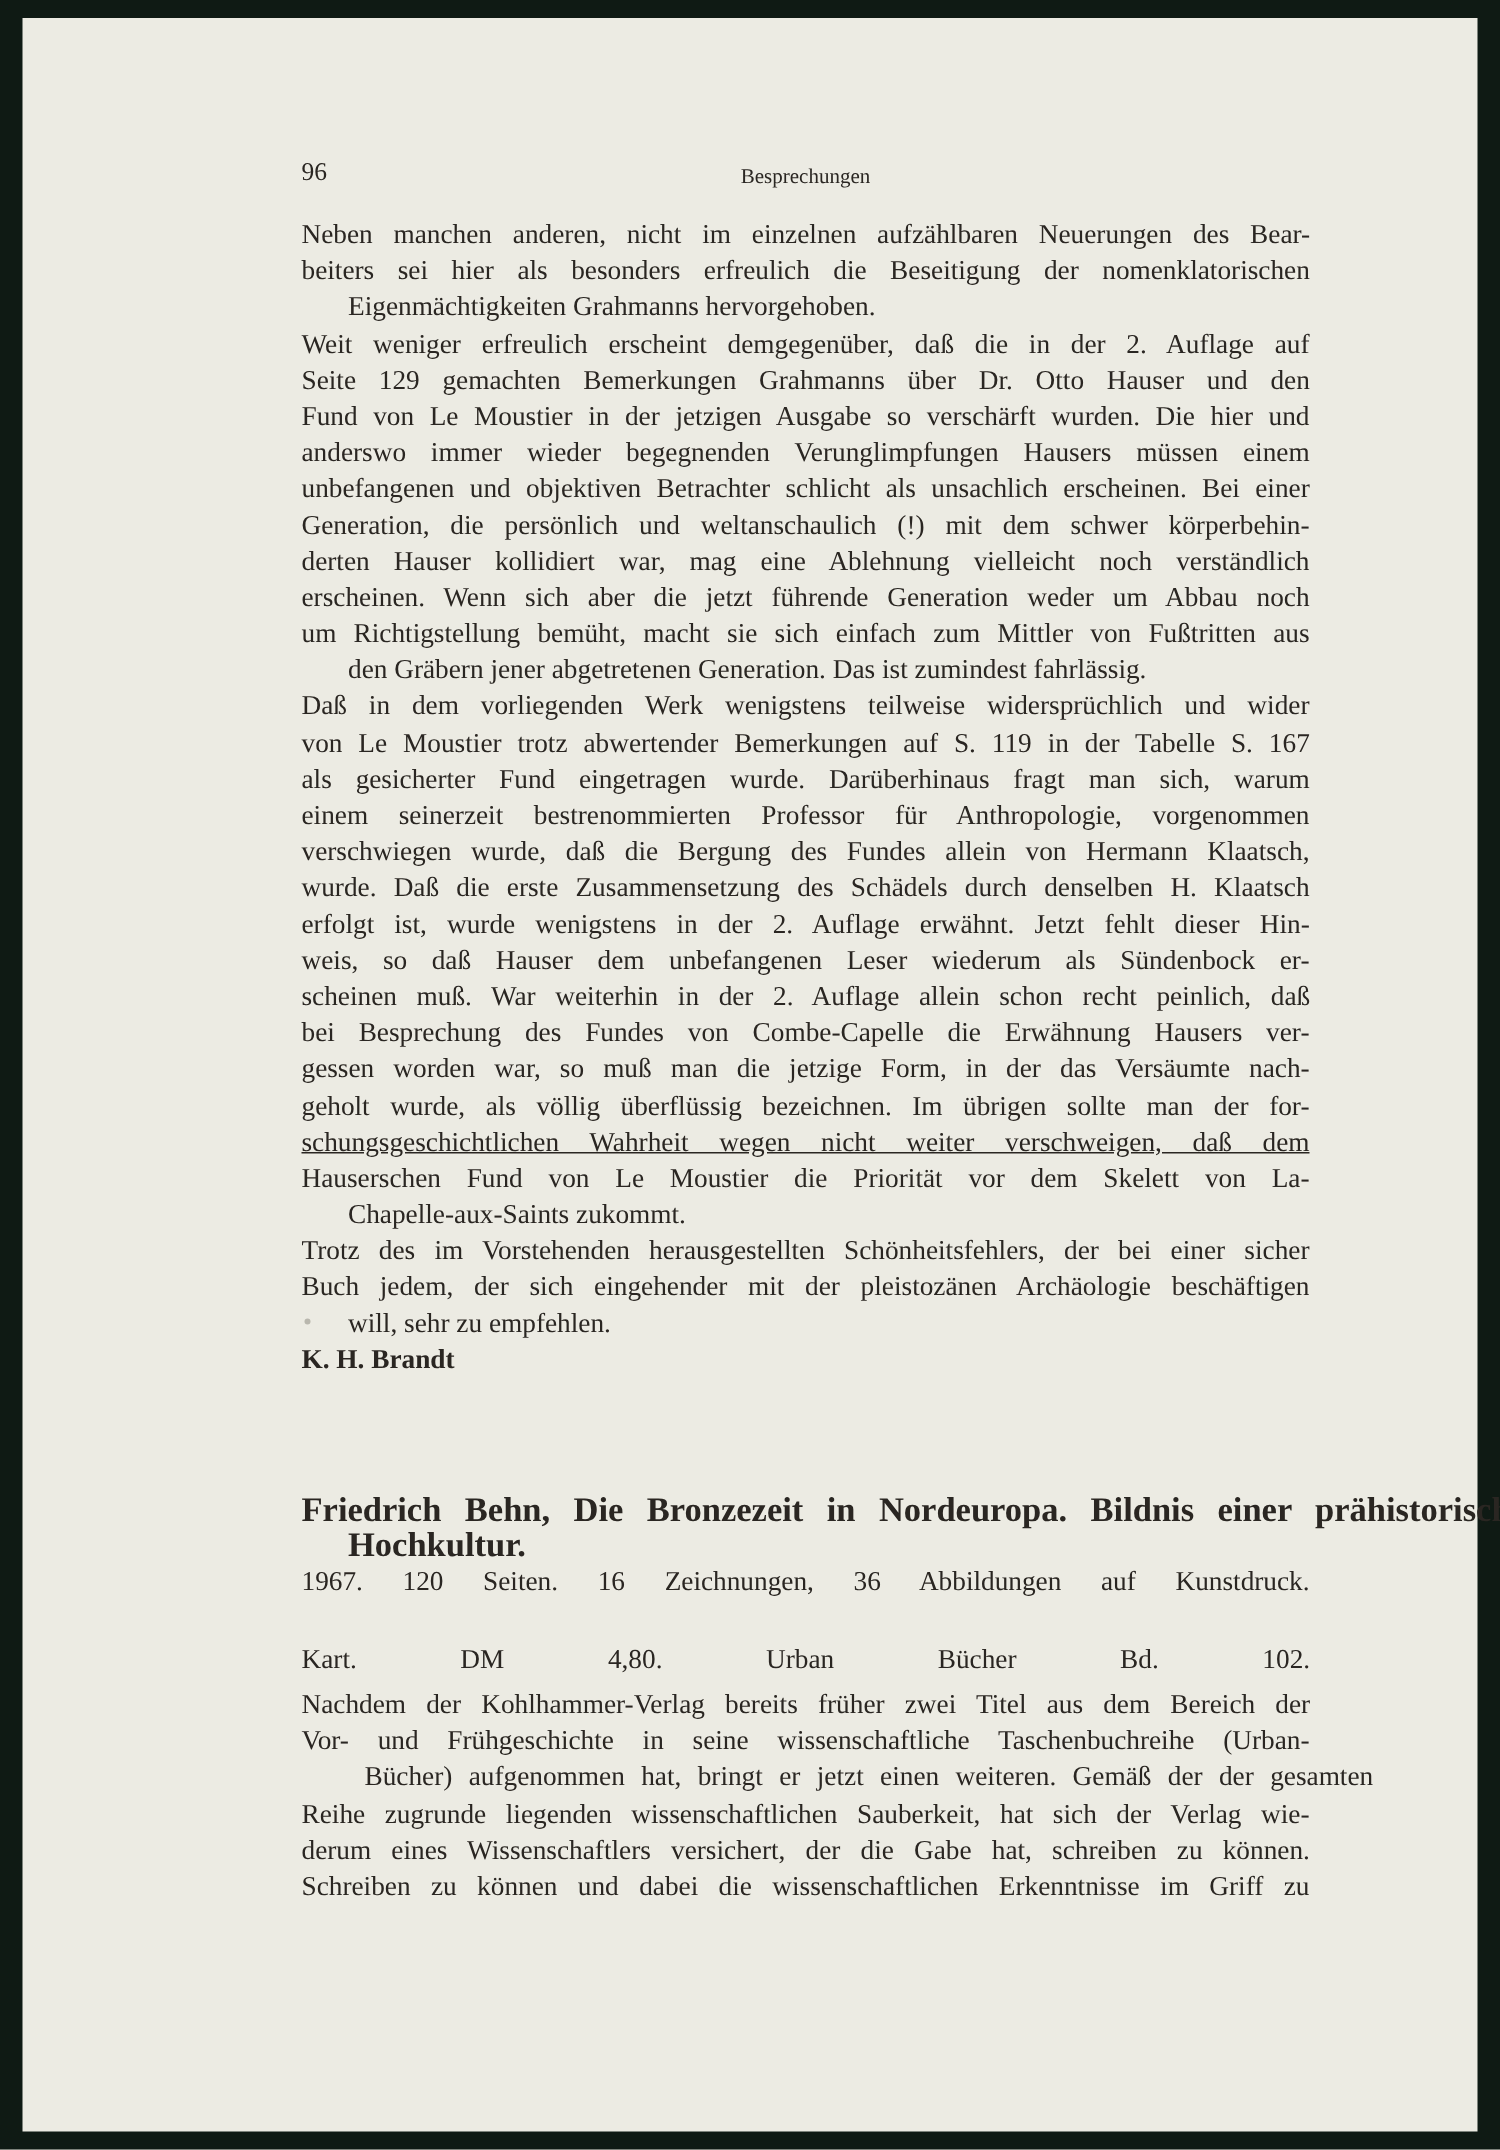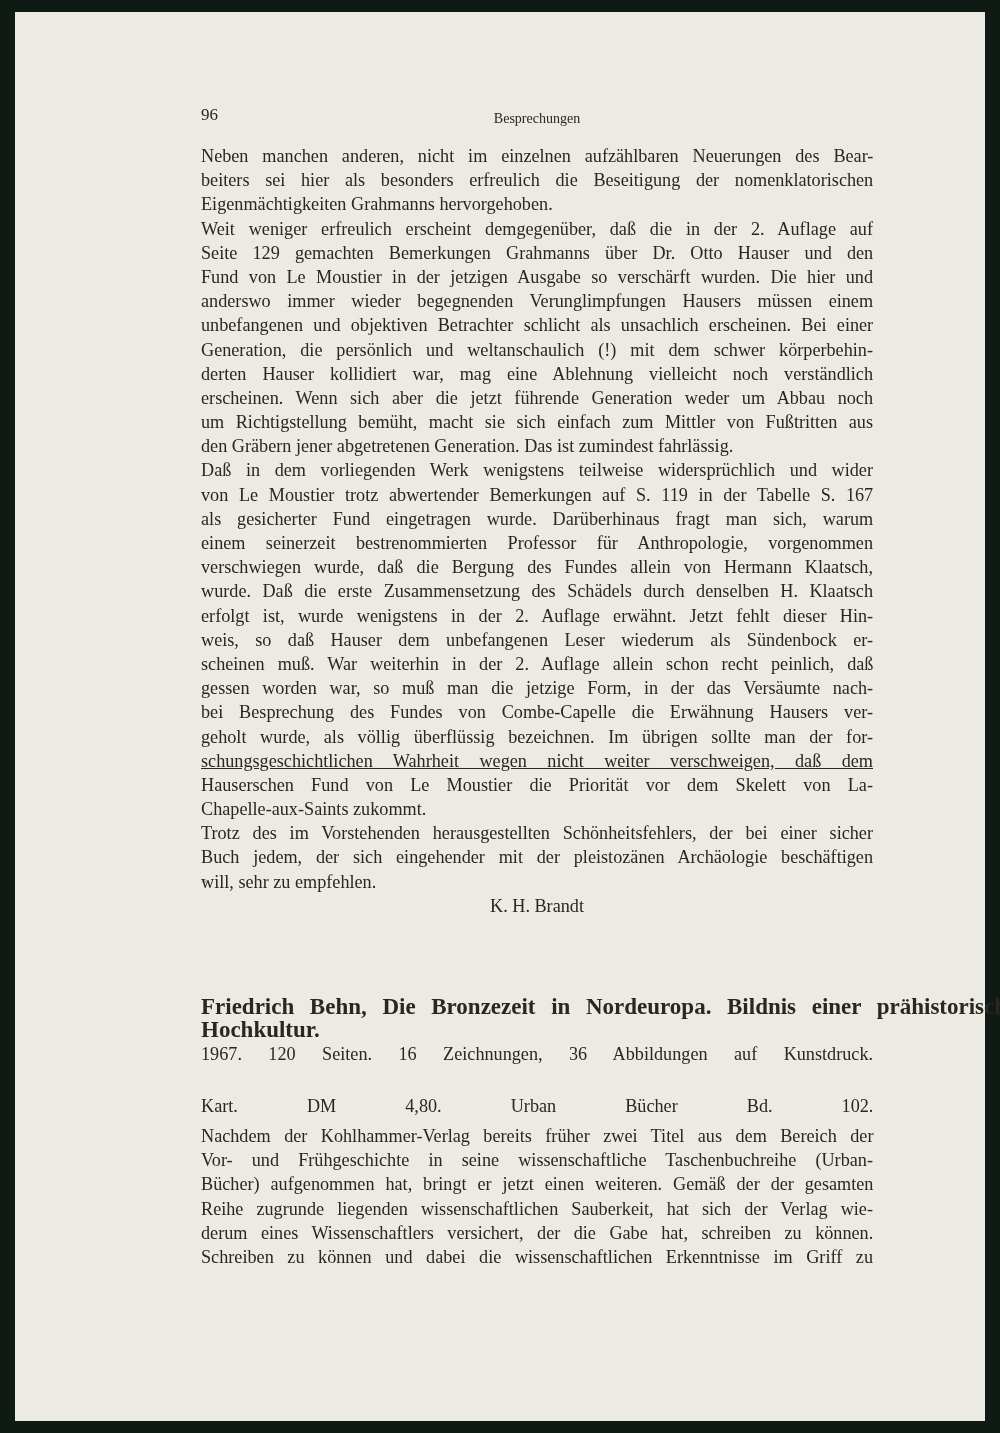--- a/index.html
+++ b/index.html
@@ -59,25 +59,27 @@
     }
     .line {
       display: block;
       text-align: justify;
       text-align-last: justify;
       white-space: nowrap;
       height: 24.2px;
     }
     .line.last {
       text-align-last: left;
+      margin-left: 31px;
     }
     .signature {
       display: block;
-      text-align: center;
+      text-align: left;
       height: 24.2px;
+      font-weight: bold;
     }
     .review-heading {
       position: absolute;
       top: 983px;
       left: 0;
       width: 672px;
       font-size: 23px;
       line-height: 23px;
       font-weight: bold;
     }
@@ -137,22 +139,22 @@
       <span class="line last" style="text-align: left;">den Gräbern jener abgetretenen Generation. Das ist zumindest fahrlässig.</span>
       <span class="line" style="display: block; width: 672px; word-spacing: 10px;">Daß in dem vorliegenden Werk wenigstens teilweise widersprüchlich und wider</span>
       <span class="line" style="display: block; width: 672px; word-spacing: 6.07692px;">von Le Moustier trotz abwertender Bemerkungen auf S. 119 in der Tabelle S. 167</span>
       <span class="line" style="display: block; width: 672px; word-spacing: 11.3333px;">als gesicherter Fund eingetragen wurde. Darüberhinaus fragt man sich, warum</span>
       <span class="line" style="display: block; width: 672px; word-spacing: 15.8333px;">einem seinerzeit bestrenommierten Professor für Anthropologie, vorgenommen</span>
       <span class="line" style="display: block; width: 672px; word-spacing: 8.5px;">verschwiegen wurde, daß die Bergung des Fundes allein von Hermann Klaatsch,</span>
       <span class="line" style="display: block; width: 672px; word-spacing: 6.9px;">wurde. Daß die erste Zusammensetzung des Schädels durch denselben H. Klaatsch</span>
       <span class="line" style="display: block; width: 672px; word-spacing: 8.83333px;">erfolgt ist, wurde wenigstens in der 2. Auflage erwähnt. Jetzt fehlt dieser Hin-</span>
       <span class="line" style="display: block; width: 672px; word-spacing: 11.8px;">weis, so daß Hauser dem unbefangenen Leser wiederum als Sündenbock er-</span>
       <span class="line" style="display: block; width: 672px; word-spacing: 8.5px;">scheinen muß. War weiterhin in der 2. Auflage allein schon recht peinlich, daß</span>
+      <span class="line" style="display: block; width: 672px; word-spacing: 11.3333px;">bei Besprechung des Fundes von Combe-Capelle die Erwähnung Hausers ver-</span>
       <span class="line" style="display: block; width: 672px; word-spacing: 8.15385px;">gessen worden war, so muß man die jetzige Form, in der das Versäumte nach-</span>
-      <span class="line" style="display: block; width: 672px; word-spacing: 11.3333px;">bei Besprechung des Fundes von Combe-Capelle die Erwähnung Hausers ver-</span>
       <span class="line" style="display: block; width: 672px; word-spacing: 9.09091px;">geholt wurde, als völlig überflüssig bezeichnen. Im übrigen sollte man der for-</span>
       <span class="line" style="display: block; width: 672px; word-spacing: 15.8571px; text-decoration: underline;">schungsgeschichtlichen Wahrheit wegen nicht weiter verschweigen, daß dem</span>
       <span class="line" style="display: block; width: 672px; word-spacing: 12.6364px;">Hauserschen Fund von Le Moustier die Priorität vor dem Skelett von La-</span>
       <span class="line last" style="text-align: left;">Chapelle-aux-Saints zukommt.</span>
       <span class="line" style="display: block; width: 672px; word-spacing: 8.22222px;">Trotz des im Vorstehenden herausgestellten Schönheitsfehlers, der bei einer sicher</span>
       <span class="line" style="display: block; width: 672px; word-spacing: 9.22222px;">Buch jedem, der sich eingehender mit der pleistozänen Archäologie beschäftigen</span>
       <span class="line last" style="text-align: left;">will, sehr zu empfehlen.</span>
       <span class="signature">K. H. Brandt</span>
     </div>
 
@@ -162,20 +164,20 @@
     </div>
 
     <div class="bib">
       <span class="line" style="display: block; width: 672px; word-spacing: 21.875px;">1967. 120 Seiten. 16 Zeichnungen, 36 Abbildungen auf Kunstdruck.</span>
       <span class="line" style="display: block; width: 672px; word-spacing: 64.5px; margin-top: 28px;">Kart. DM 4,80. Urban Bücher Bd. 102.</span>
     </div>
 
     <div class="review-text">
       <span class="line" style="display: block; width: 672px; word-spacing: 8.9px; margin-top: 23px;">Nachdem der Kohlhammer-Verlag bereits früher zwei Titel aus dem Bereich der</span>
       <span class="line" style="display: block; width: 672px; word-spacing: 14.5714px;">Vor- und Frühgeschichte in seine wissenschaftliche Taschenbuchreihe (Urban-</span>
-      <span class="line" style="display: block; width: 672px; word-spacing: 6.36364px;">Bücher) aufgenommen hat, bringt er jetzt einen weiteren. Gemäß der der gesamten</span>
+      <span class="line" style="display: block; width: 672px; word-spacing: 6.36364px; margin-left: 42px;">Bücher) aufgenommen hat, bringt er jetzt einen weiteren. Gemäß der der gesamten</span>
       <span class="line" style="display: block; width: 672px; word-spacing: 8.44444px;">Reihe zugrunde liegenden wissenschaftlichen Sauberkeit, hat sich der Verlag wie-</span>
       <span class="line" style="display: block; width: 672px; word-spacing: 8.9px;">derum eines Wissenschaftlers versichert, der die Gabe hat, schreiben zu können.</span>
       <span class="line" style="display: block; width: 672px; word-spacing: 9px;">Schreiben zu können und dabei die wissenschaftlichen Erkenntnisse im Griff zu</span>
     </div>
 
   </div>
 </div>
 
 </body></html>

